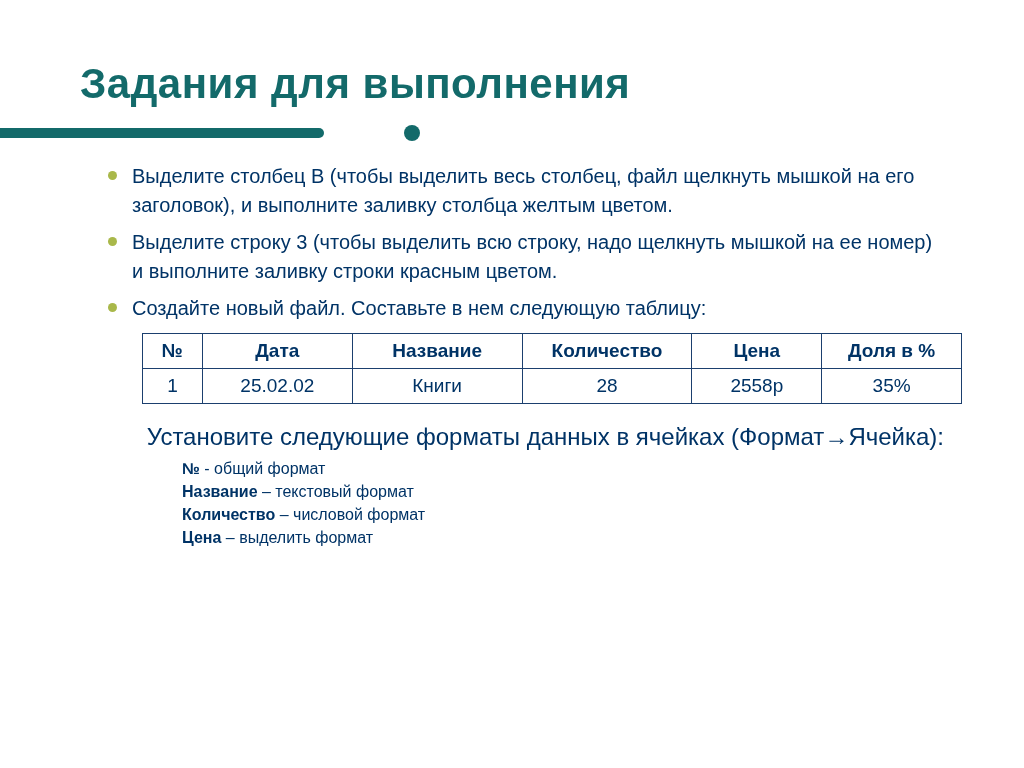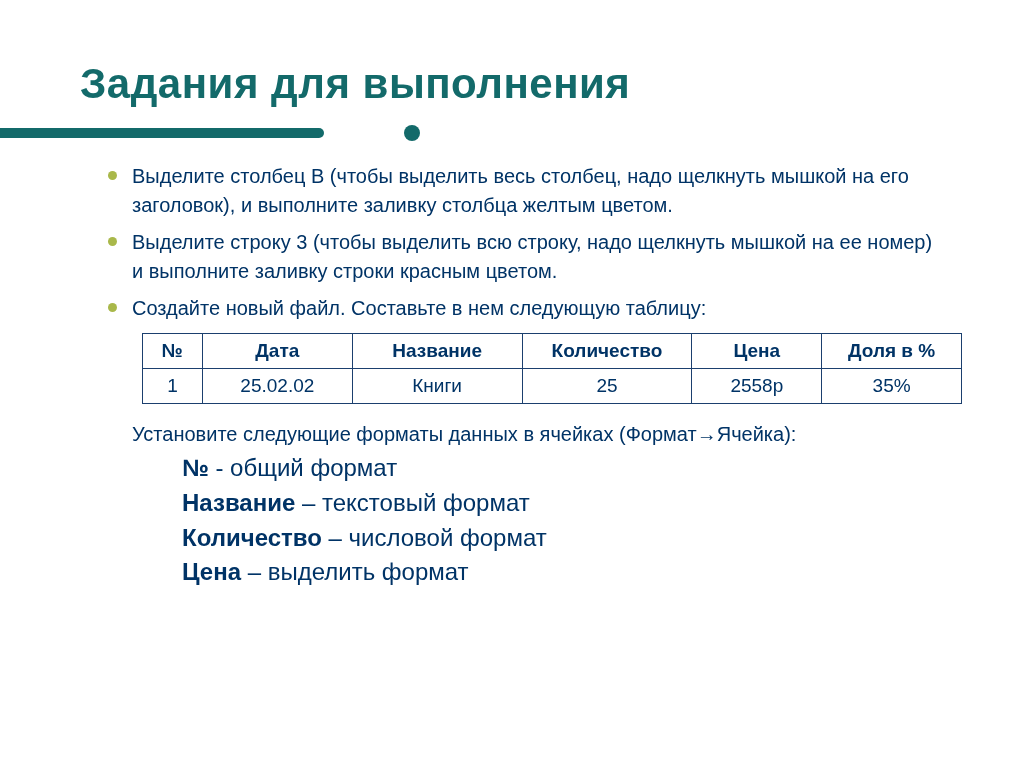--- a/index.html
+++ b/index.html
@@ -8,58 +8,58 @@
   .title { color: #136a6a; font-size: 42px; font-weight: bold; margin-bottom: 18px; letter-spacing: 0.5px; }
   .underline { position: relative; height: 14px; margin-bottom: 22px; }
   .underline .bar { position: absolute; left: -80px; right: 620px; top: 2px; height: 10px; background: #136a6a; border-radius: 0 6px 6px 0; }
   .underline .cap { position: absolute; left: 324px; top: -1px; width: 16px; height: 16px; background: #136a6a; border-radius: 50%; }
   ul.bullets { list-style: none; padding-left: 28px; color: #003366; font-size: 20px; line-height: 1.45; }
   ul.bullets li { position: relative; padding-left: 24px; margin-bottom: 8px; }
   ul.bullets li::before { content: ""; position: absolute; left: 0; top: 9px; width: 9px; height: 9px; background: #a9b84a; border-radius: 50%; }
   table.data { border-collapse: collapse; margin: 10px 0 16px 62px; width: 820px; }
   table.data th, table.data td { border: 1px solid #1b3f6e; padding: 6px 8px; text-align: center; font-size: 19px; color: #003366; }
   table.data th { font-weight: bold; }
-  .note { color: #003366; font-size: 20px; line-height: 1.45; margin-left: 52px; }
-  .formats { margin-left: 102px; color: #003366; font-size: 24px; line-height: 1.45; margin-top: 2px; }
+  .note { color: #003366; font-size: 24px; line-height: 1.45; margin-left: 52px; text-align: right; }
+  .formats { margin-left: 102px; color: #003366; font-size: 16px; line-height: 1.45; margin-top: 2px; }
   .formats b { font-weight: bold; }
   .arrow { font-family: Arial, sans-serif; }
 </style>
 </head>
 <body>
 
 <div class="slide">
 
   <div class="title">Задания для выполнения</div>
 
   <div class="underline">
     <div class="bar"></div>
     <div class="cap"></div>
   </div>
 
   <ul class="bullets">
-    <li>Выделите столбец В (чтобы выделить весь столбец, надо щелкнуть мышкой на его заголовок), и выполните заливку столбца желтым цветом.</li>
+    <li>Выделите столбец В (чтобы выделить весь столбец, файл щелкнуть мышкой на его заголовок), и выполните заливку столбца желтым цветом.</li>
     <li>Выделите строку 3 (чтобы выделить всю строку, надо щелкнуть мышкой на ее номер) и выполните заливку строки красным цветом.</li>
     <li>Создайте новый файл. Составьте в нем следующую таблицу:</li>
   </ul>
 
   <table class="data">
     <tbody>
         <tr>
       <th style="width:60px">№</th>
       <th style="width:150px">Дата</th>
       <th style="width:170px">Название</th>
       <th style="width:170px">Количество</th>
       <th style="width:130px">Цена</th>
       <th style="width:140px">Доля в %</th>
     </tr>
     <tr>
       <td>1</td>
       <td>25.02.02</td>
       <td>Книги</td>
-      <td>25</td>
+      <td>28</td>
       <td>2558р</td>
       <td>35%</td>
     </tr>
   </tbody>
     </table>
 
   <div class="note">
     <span>Установите следующие форматы данных в  ячейках (Формат</span><span class="arrow">→</span><span>Ячейка):</span>
   </div>
 

